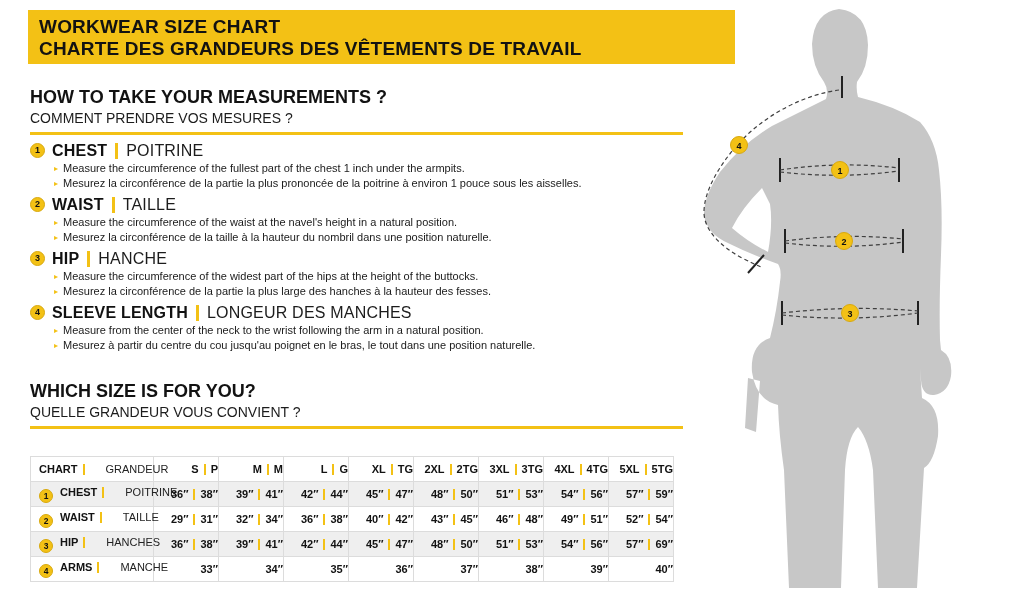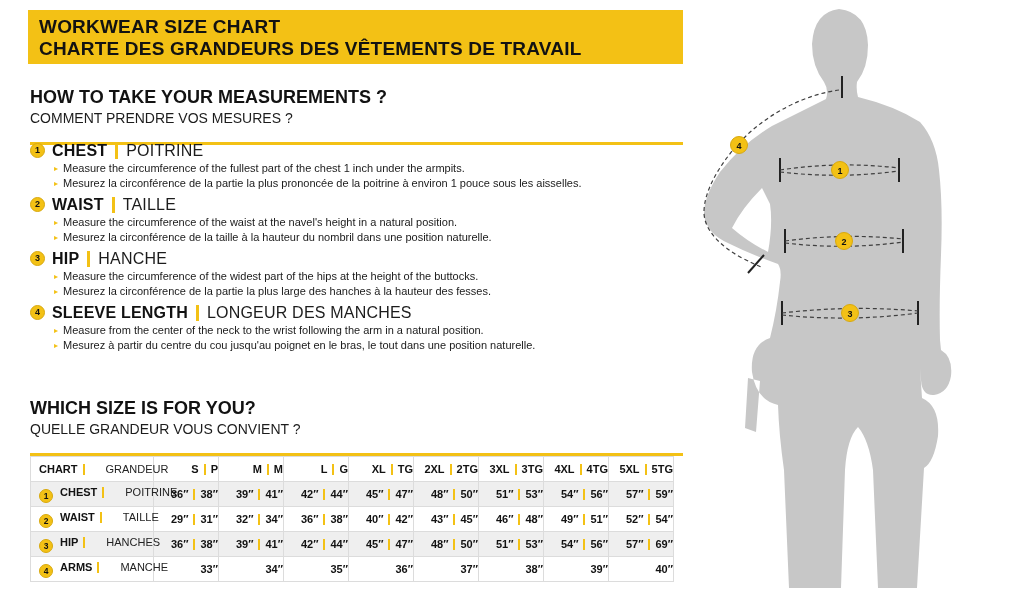--- a/index.html
+++ b/index.html
@@ -13,33 +13,33 @@
     font-family:"Liberation Sans", sans-serif;
     background:#ffffff;
     color:#111;
     position:relative;
     overflow:hidden;
   }
   .stage{position:absolute;inset:0;width:1024px;height:595px;}
 
   
   .banner{
-    position:absolute;left:28px;top:10px;width:655px;height:54px;
+    position:absolute;left:28px;top:10px;width:707px;height:54px;
     background:var(--yellow);
     padding:6px 0 0 11px;
   }
   .banner .t1{font-size:19px;font-weight:bold;line-height:22px;letter-spacing:.2px;color:#121212;}
   .banner .t2{font-size:19px;font-weight:bold;line-height:22px;letter-spacing:.2px;color:#121212;}
 
   
-  .sec-heading{position:absolute;left:30px;width:653px;border-bottom:3px solid var(--yellow);padding-bottom:13px;}
+  .sec-heading{position:absolute;left:30px;width:653px;border-bottom:3px solid var(--yellow);padding-bottom:3px;}
   .sec-heading .h-en{font-size:18px;font-weight:bold;line-height:21px;color:#121212;}
   .sec-heading .h-fr{font-size:14px;font-weight:normal;line-height:21px;color:#1c1c1c;}
   #howto-heading{top:87px;}
-  #which-heading{top:398px;}
+  #which-heading{top:381px;}
 
   
   .measure-list{position:absolute;left:30px;top:141px;width:650px;}
   .m-item{margin-bottom:4px;}
   .m-head{display:flex;align-items:center;line-height:19px;margin-bottom:2px;}
   .badge{
     display:inline-flex;align-items:center;justify-content:center;
     width:15px;height:15px;border-radius:50%;
     background:var(--yellow);border:1px solid #d8a90e;
     color:#111;font-size:9px;font-weight:bold;flex:0 0 15px;

